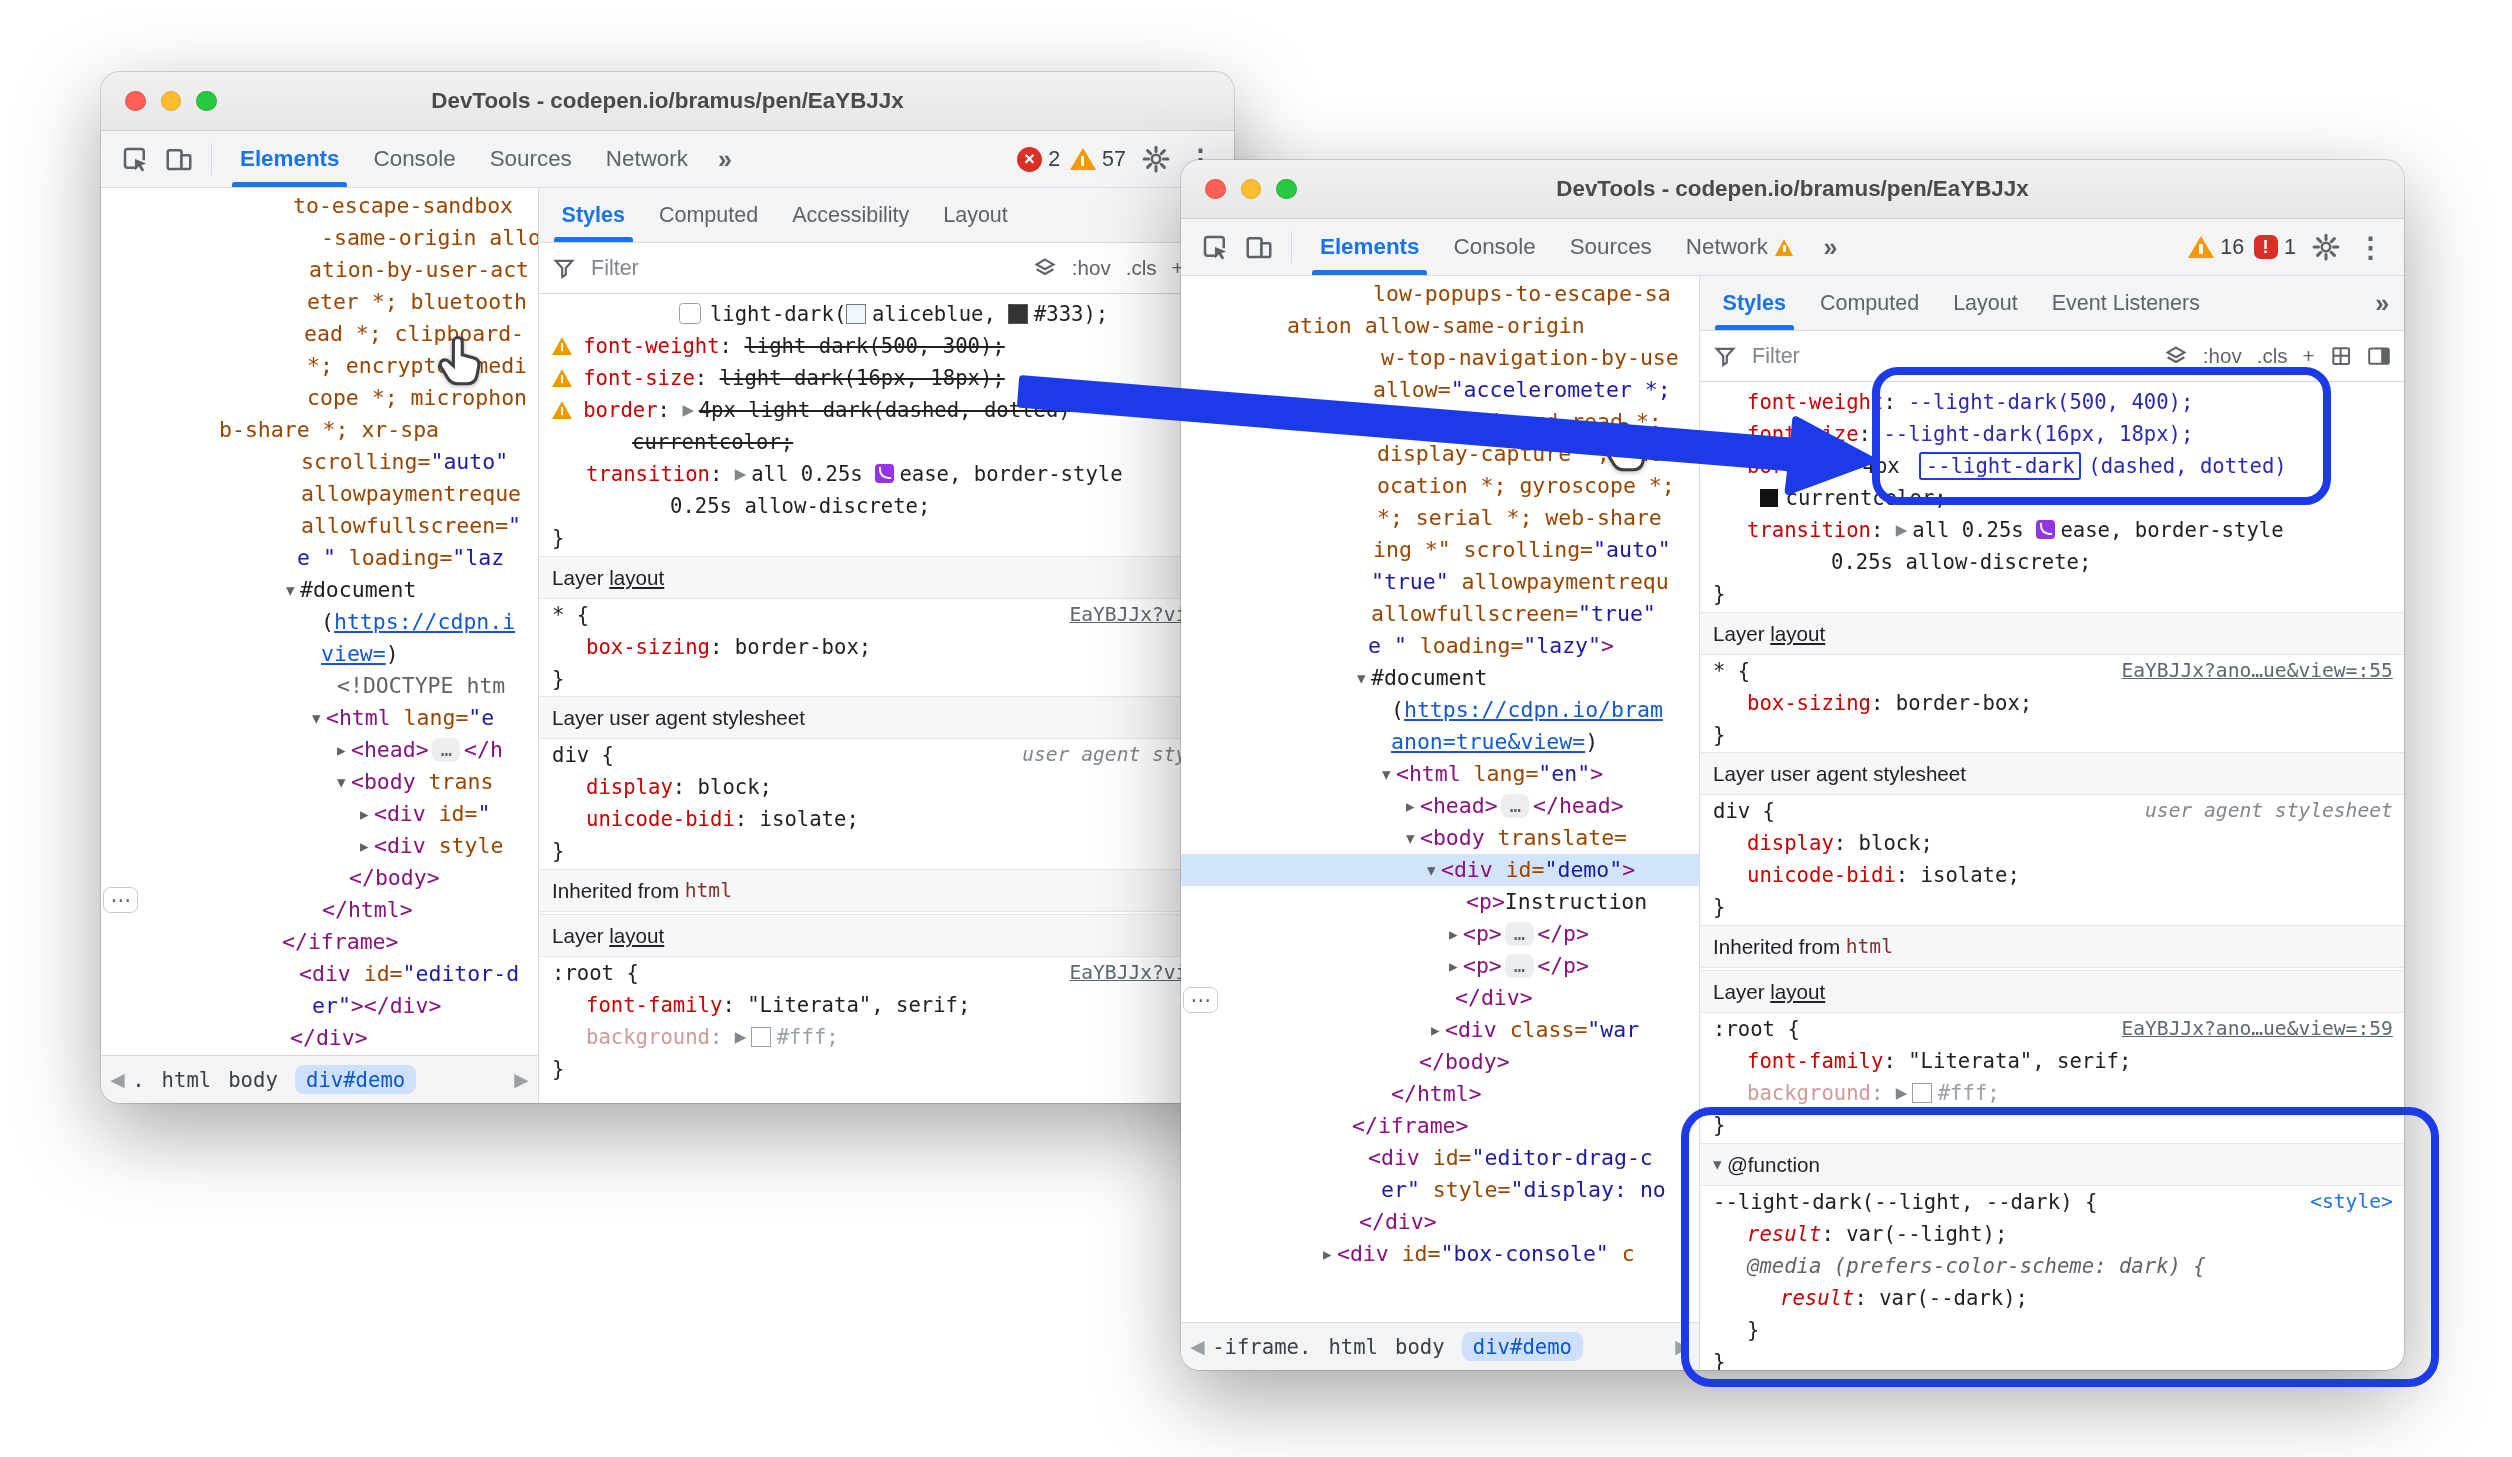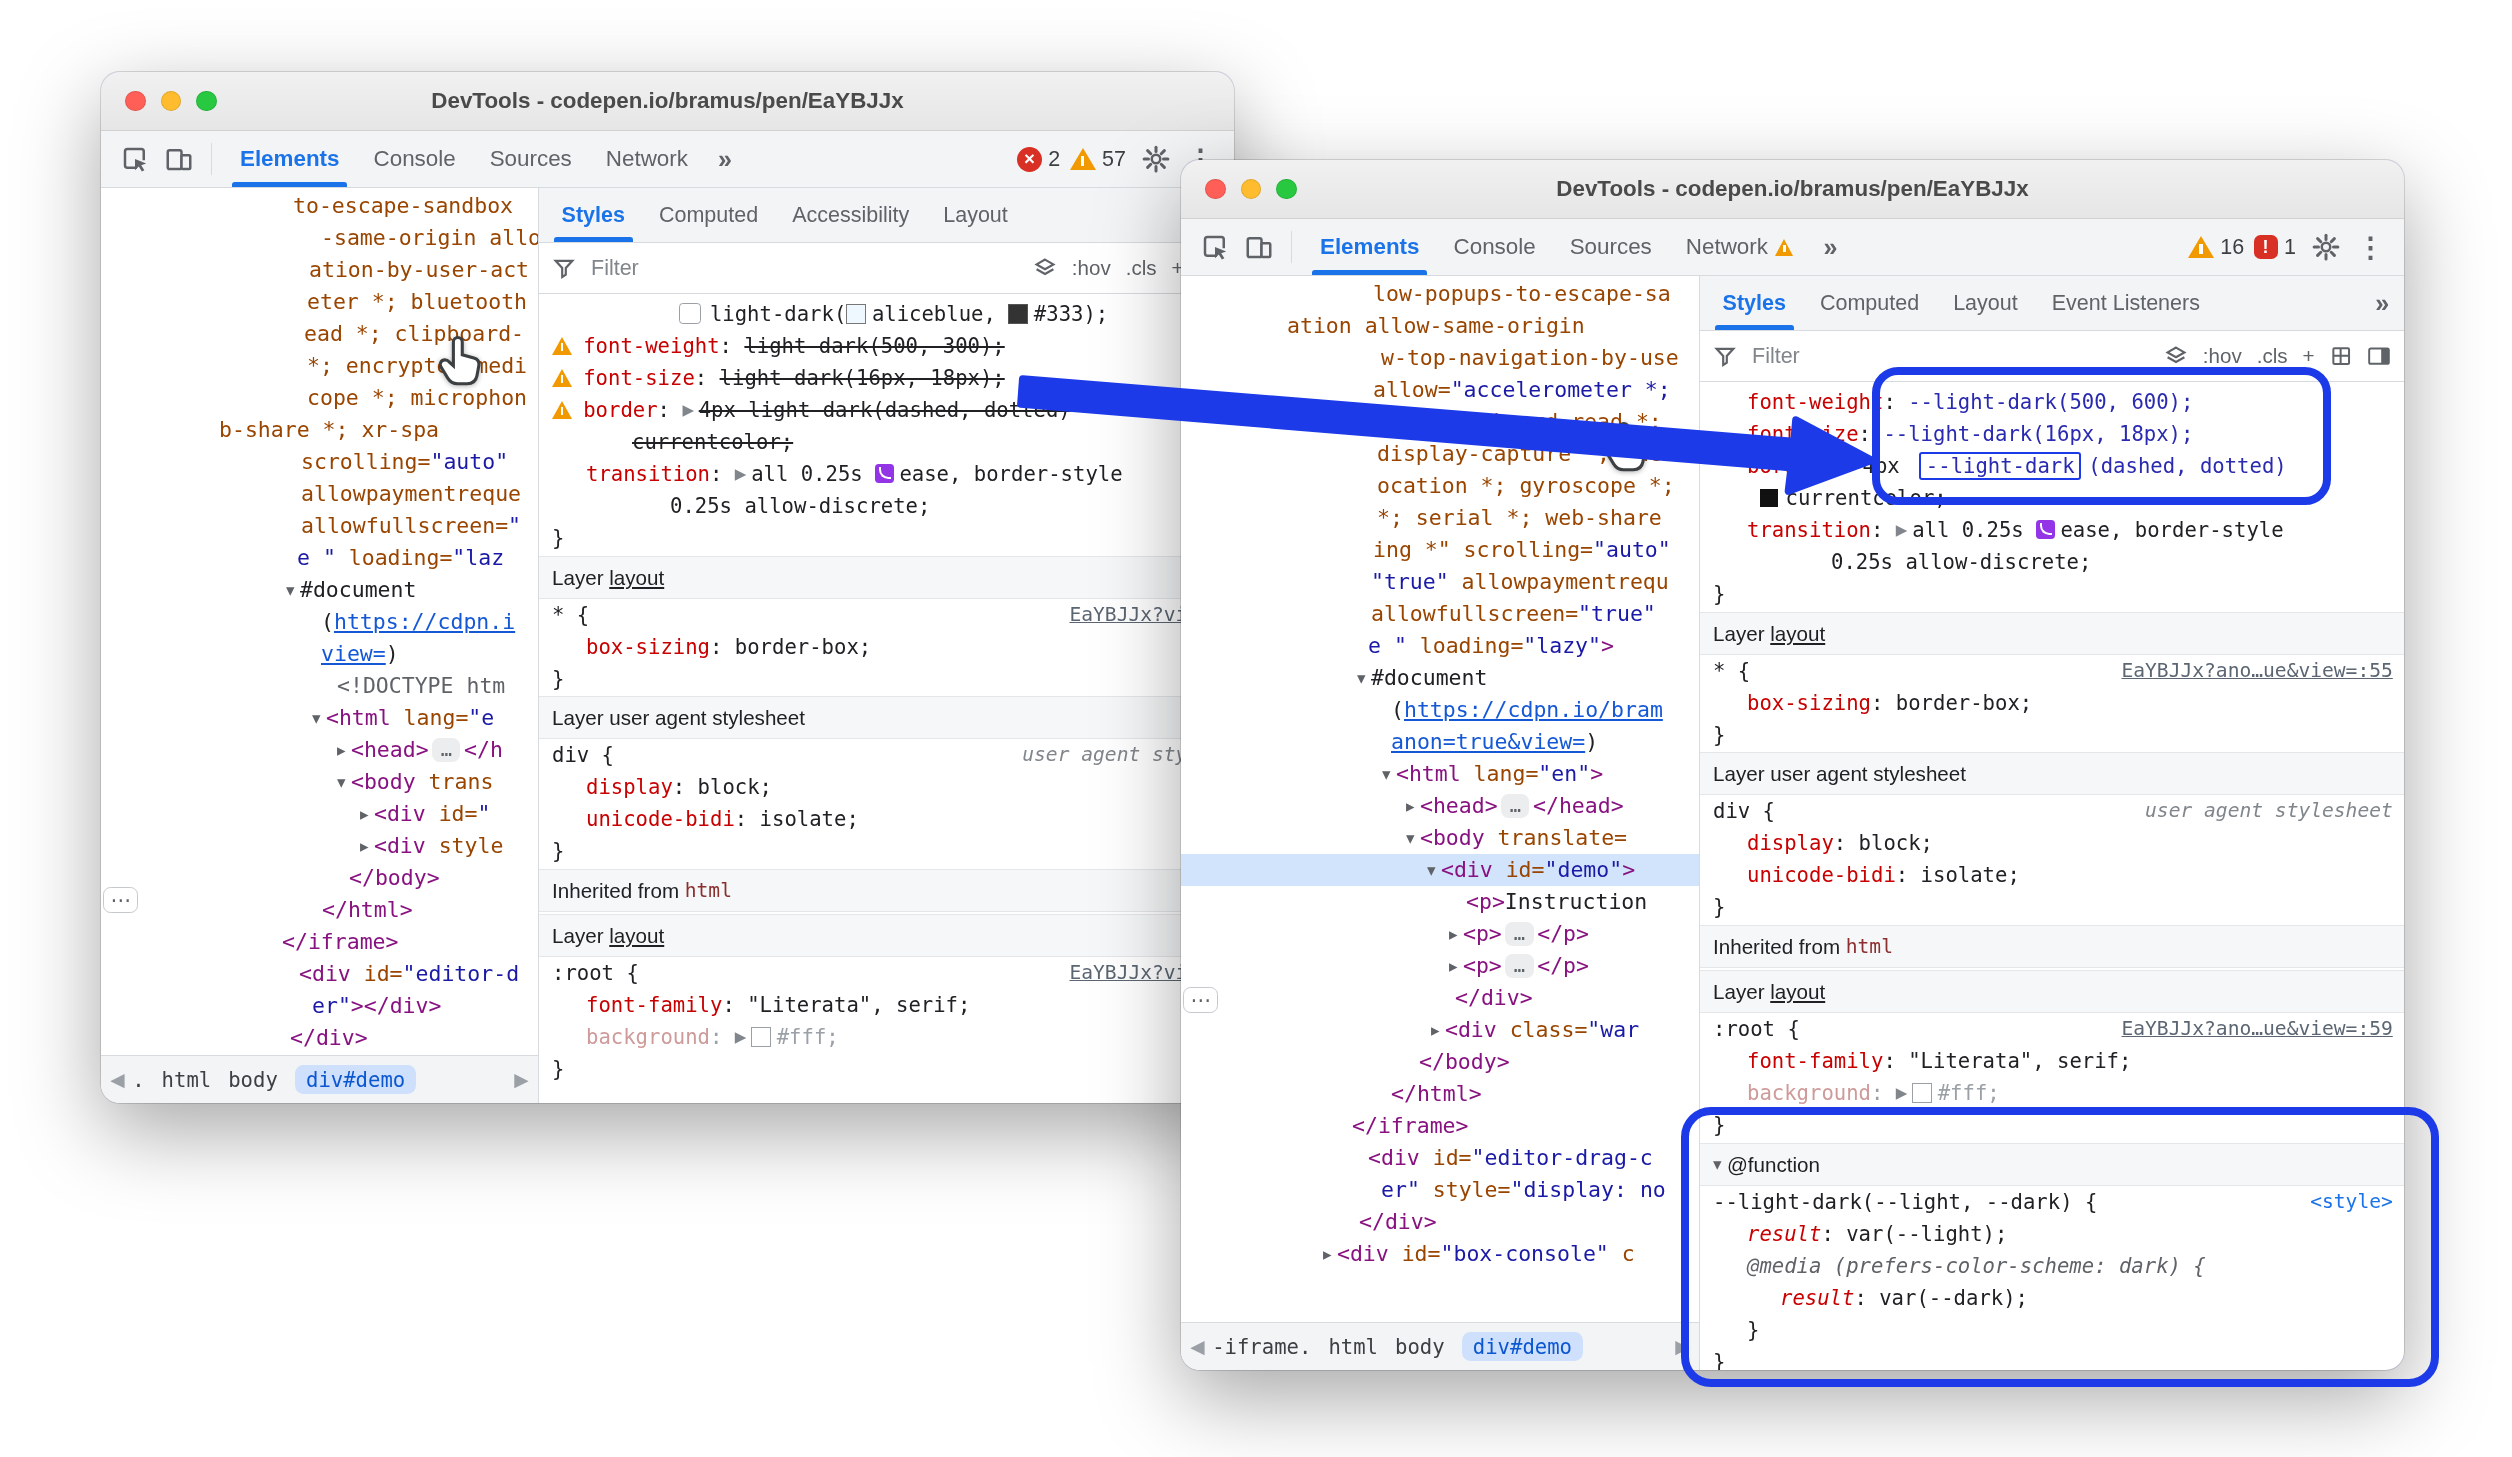--- a/index.html
+++ b/index.html
@@ -729,21 +729,21 @@
           <svg viewBox="0 0 22 20" width="24" height="22.4" fill="none" stroke="#5f6368" stroke-width="1.8">
               <rect x="2" y="3" width="18" height="14" rx="1.5"></rect>
               <path d="M13 3h7v14h-7z" fill="#5f6368" stroke="none"></path>
             </svg>
         </span>
       </div>
       <div class="styles-scroll">
           <div class="crow code" style="padding-left: 47px;">
             <span class="sg prop">font-weight</span>
             <span class="sg v">: </span>
-            <span class="sg fn">--light-dark(500, 600);</span>
+            <span class="sg fn">--light-dark(500, 400);</span>
           </div>
           <div class="crow code" style="padding-left: 47px;">
             <span class="sg prop">font-size</span>
             <span class="sg v">: </span>
             <span class="sg fn">--light-dark(16px, 18px);</span>
           </div>
           <div class="crow code" style="padding-left: 47px;">
             <span class="sg prop">border</span>
             <span class="sg v">: </span>
             <span class="sg tri">▶ </span>

